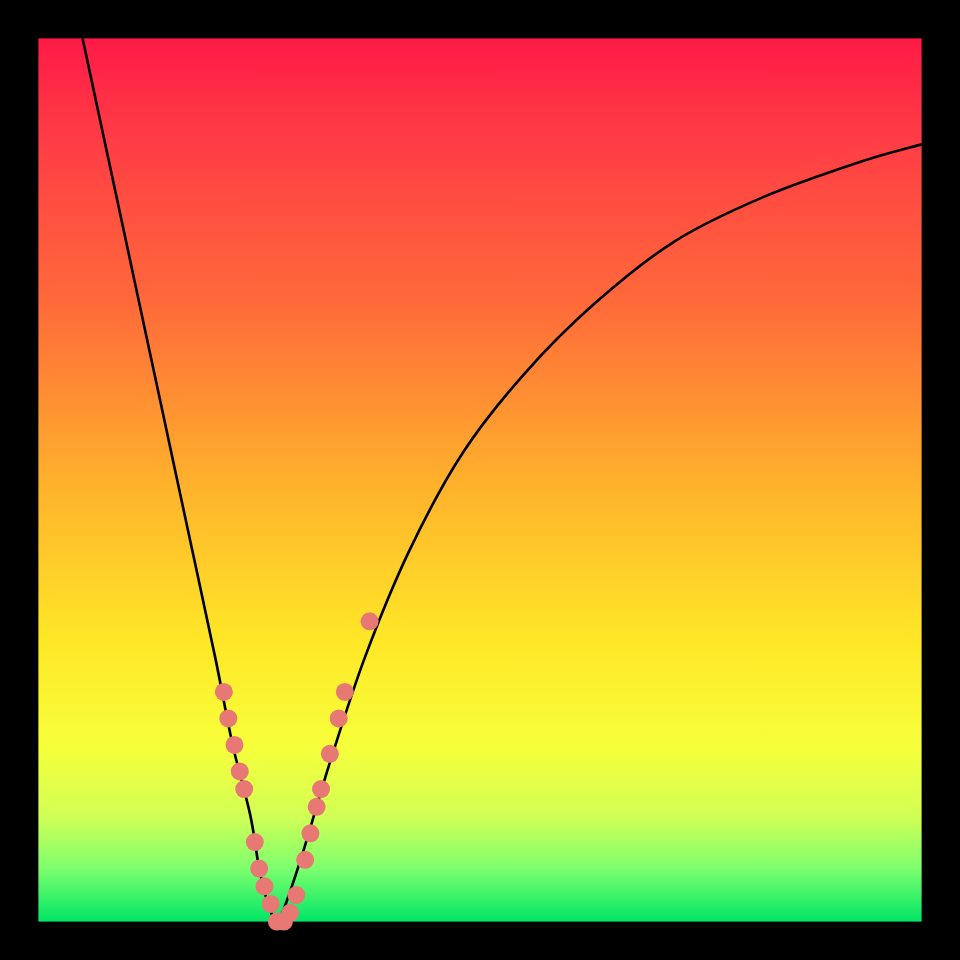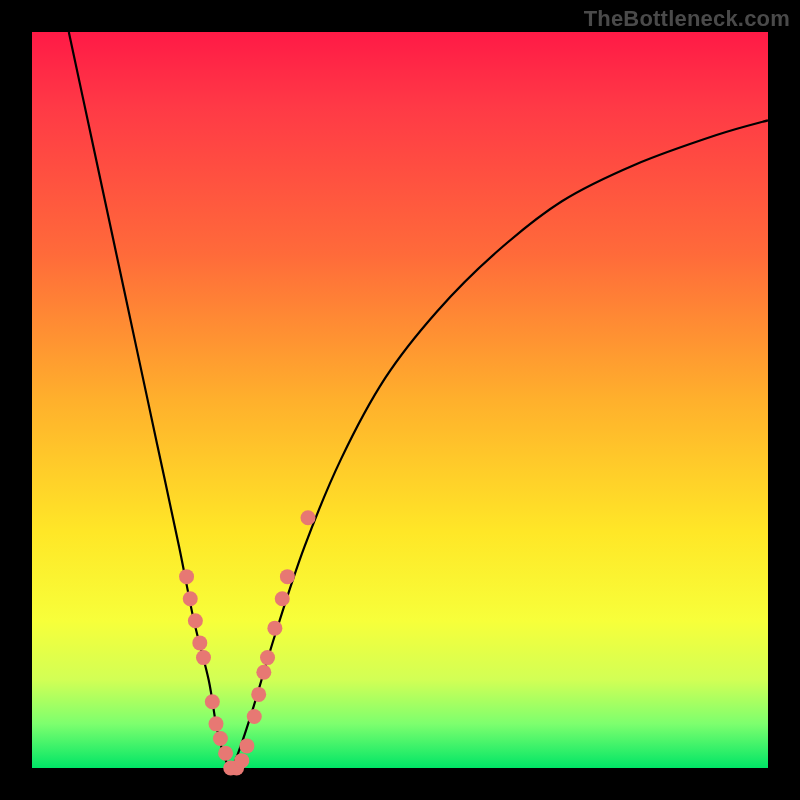--- a/index.html
+++ b/index.html
@@ -64,21 +64,20 @@
   .dot {
     fill: #e77873;
     stroke: none;
   }
 </style>
 </head>
 <body>
 
 <div class="frame">
 
-  <div class="watermark">TheBottleneck.com</div>
 
   <div class="plot-area">
     <svg class="curve" viewBox="0 0 736 736" preserveAspectRatio="none">
       <path id="curve-path" class="curve-path" d="M 36.80 0.00 C 40.48 17.17, 51.52 68.69, 58.88 103.04 C 66.24 137.39, 73.60 171.73, 80.96 206.08 C 88.32 240.43, 95.68 274.77, 103.04 309.12 C 110.40 343.47, 117.76 377.81, 125.12 412.16 C 132.48 446.51, 141.07 485.76, 147.20 515.20 C 153.33 544.64, 157.01 566.72, 161.92 588.80 C 166.83 610.88, 172.96 630.51, 176.64 647.68 C 180.32 664.85, 181.55 679.57, 184.00 691.84 C 186.45 704.11, 188.91 713.92, 191.36 721.28 C 193.81 728.64, 196.27 736.00, 198.72 736.00 C 201.17 736.00, 202.40 731.09, 206.08 721.28 C 209.76 711.47, 214.67 696.75, 220.80 677.12 C 226.93 657.49, 234.29 630.51, 242.88 603.52 C 251.47 576.53, 261.28 544.64, 272.32 515.20 C 283.36 485.76, 295.63 455.09, 309.12 426.88 C 322.61 398.67, 337.33 370.45, 353.28 345.92 C 369.23 321.39, 386.40 300.53, 404.80 279.68 C 423.20 258.83, 442.83 239.20, 463.68 220.80 C 484.53 202.40, 506.61 184.00, 529.92 169.28 C 553.23 154.56, 577.76 143.52, 603.52 132.48 C 629.28 121.44, 662.40 110.40, 684.48 103.04 C 706.56 95.68, 727.41 90.77, 736.00 88.32"></path>
       <g id="dots-group">
           <circle cx="154.56" cy="544.64" r="7.5" class="dot"></circle>
           <circle cx="158.24" cy="566.72" r="7.5" class="dot"></circle>
           <circle cx="163.39" cy="588.80" r="7.5" class="dot"></circle>
           <circle cx="167.81" cy="610.88" r="7.5" class="dot"></circle>
           <circle cx="171.49" cy="625.60" r="7.5" class="dot"></circle>

